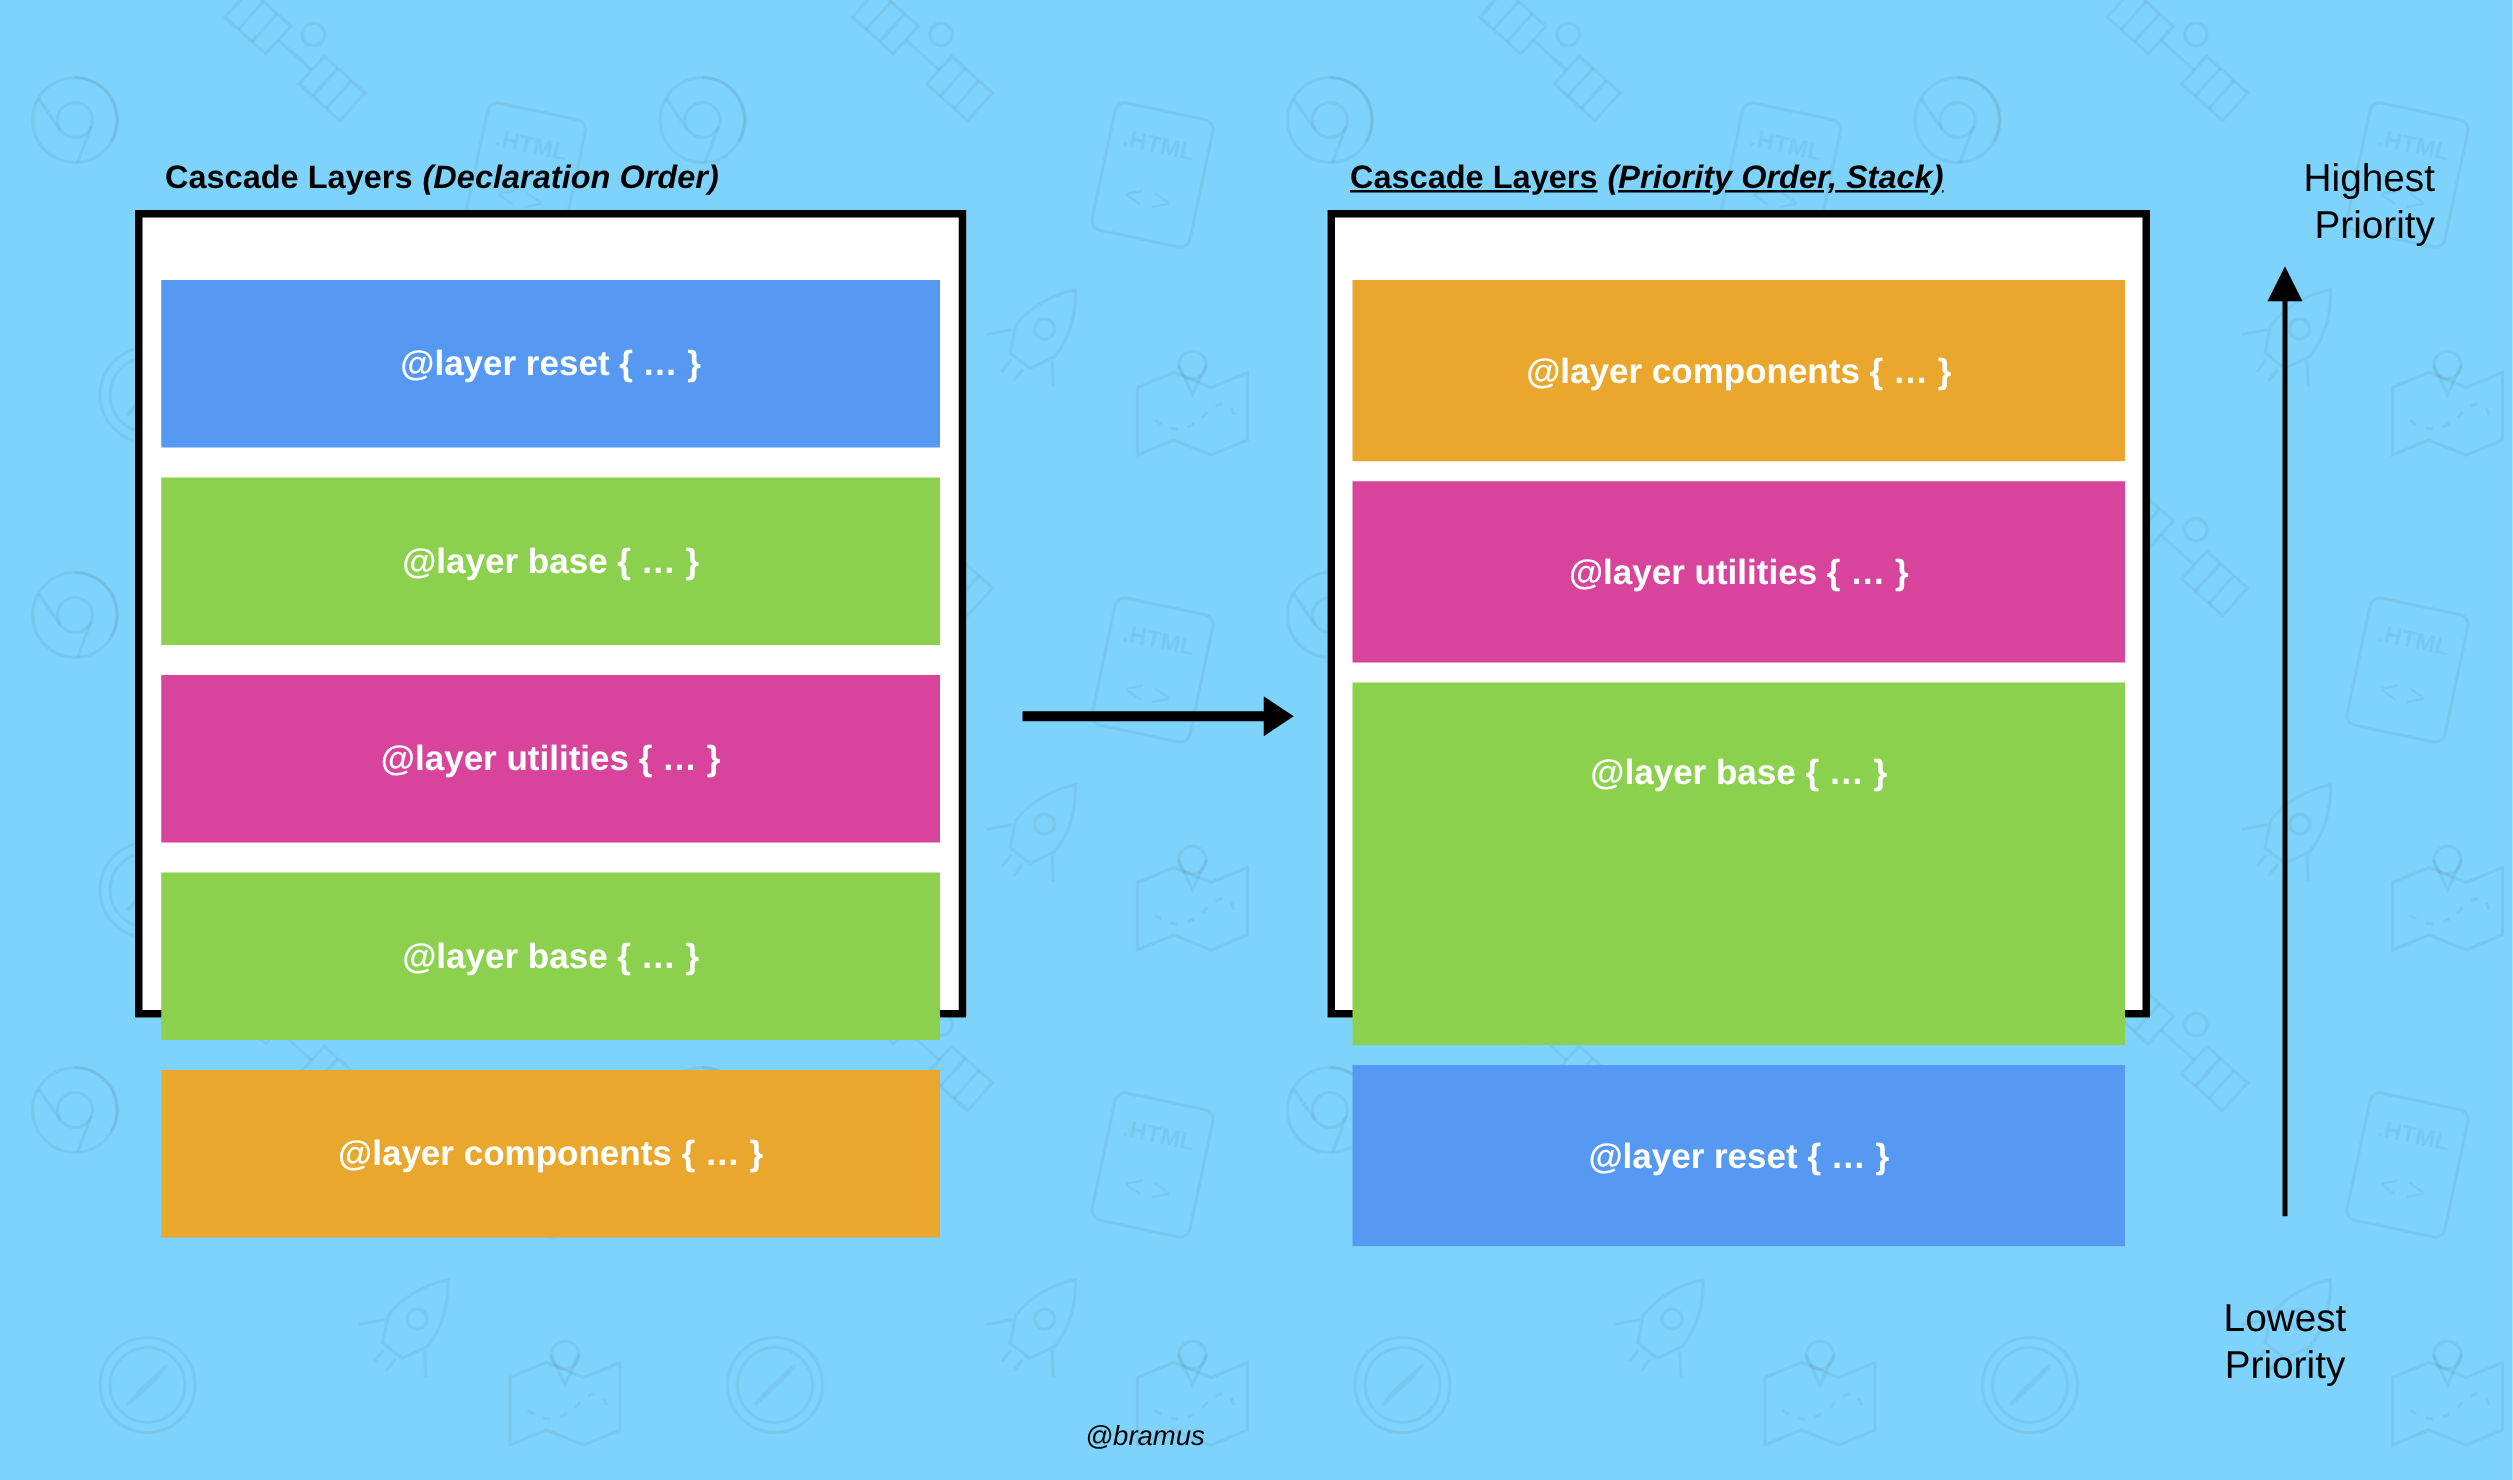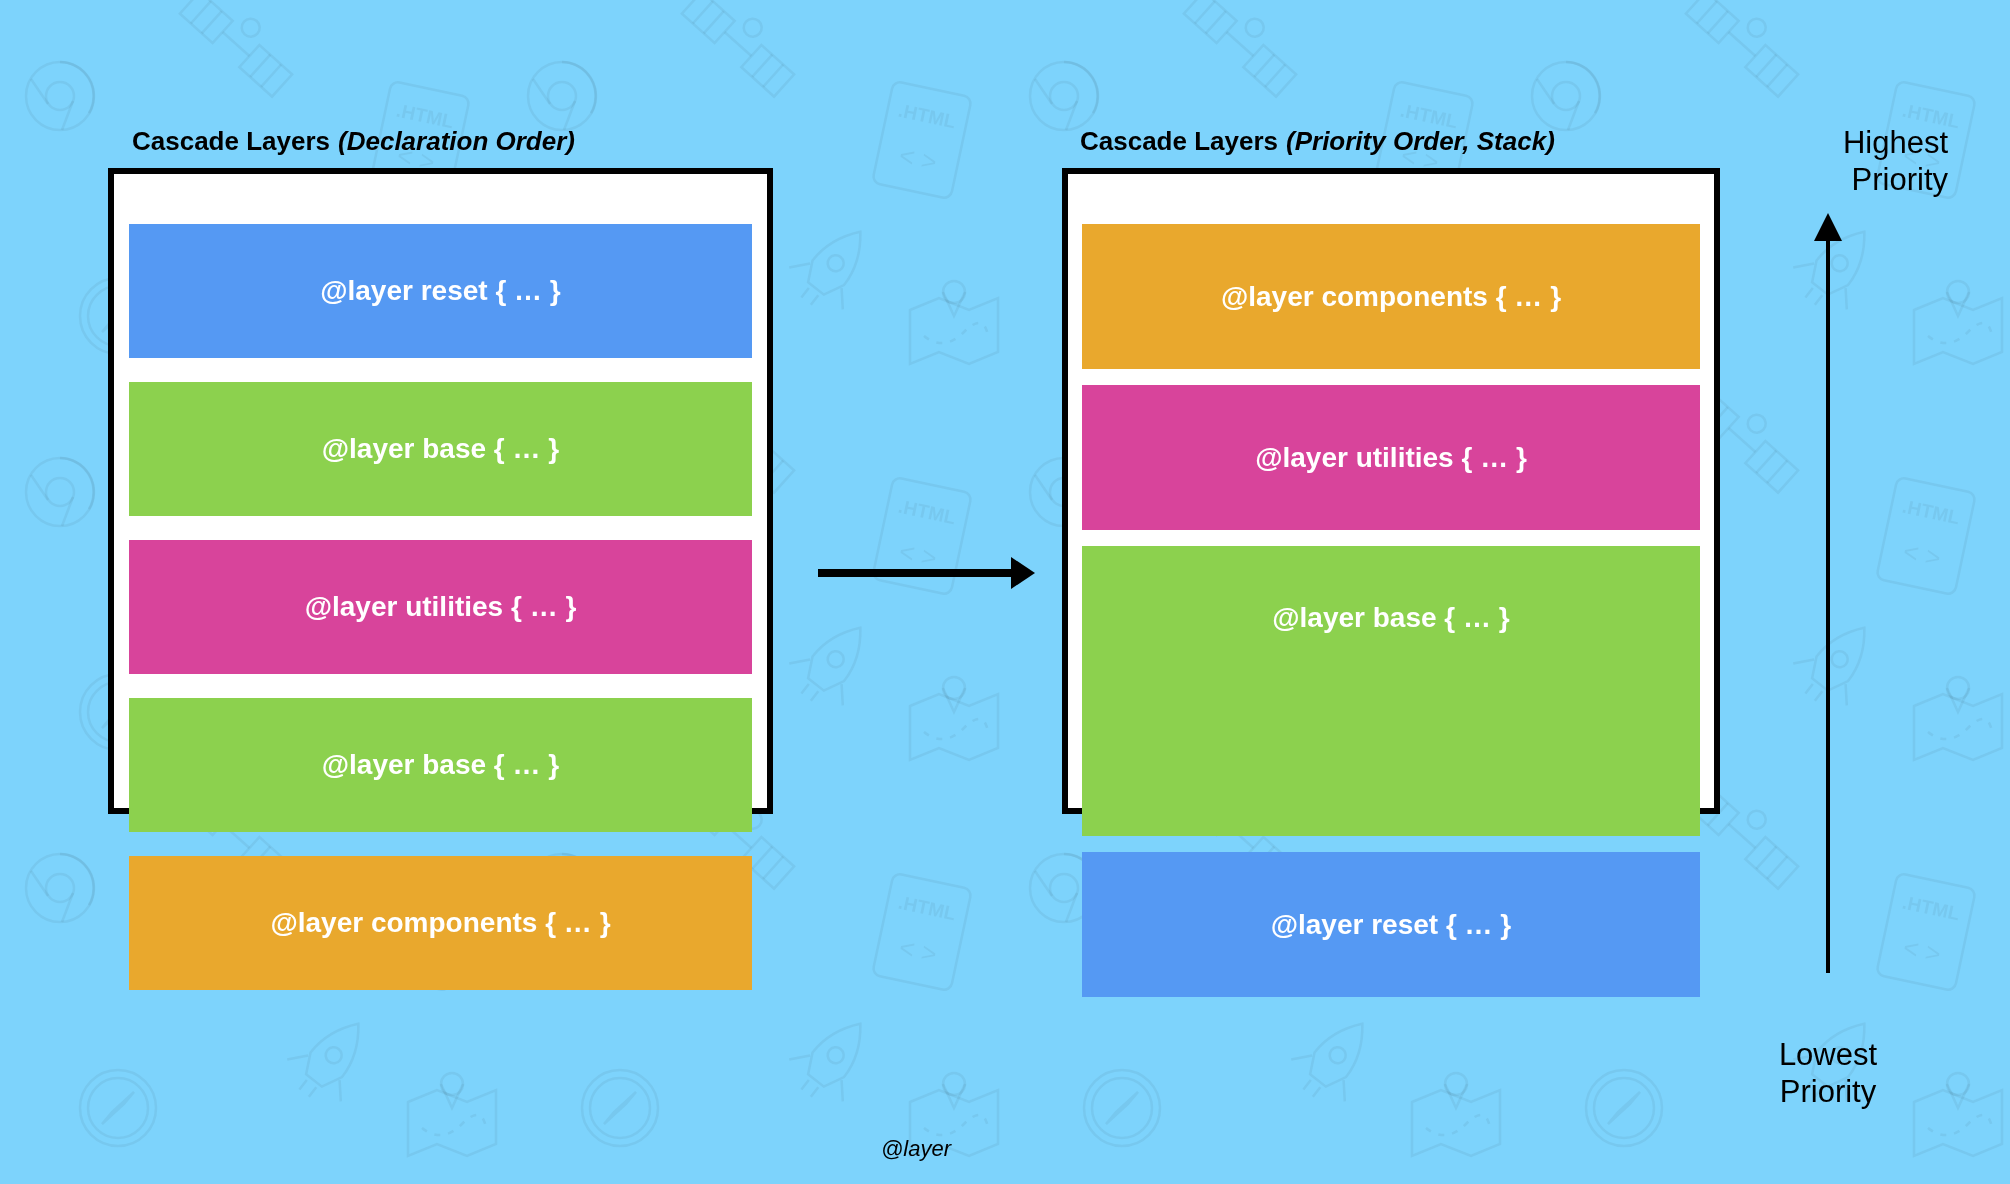--- a/index.html
+++ b/index.html
@@ -14,21 +14,21 @@
   }
   .watermark{position:absolute;inset:0;pointer-events:none;}
 
   
   .panel-title{
     position:absolute;top:126px;
     font-size:26px;font-weight:700;color:#000;white-space:nowrap;
   }
   .panel-title .qualifier{font-style:italic;margin-left:8px;}
   #left-title{left:132px;}
-  #right-title{left:1080px;}
+  #right-title{left:1080px;text-decoration:underline;}
 
   
   .layer-box{
     position:absolute;top:168px;height:646px;
     border:6px solid #000;background:#fff;
     box-sizing:border-box;
   }
   #left-box{left:108px;width:665px;padding:50px 15px 0;}
   #right-box{left:1062px;width:658px;padding:50px 14px 0;}
 
@@ -177,15 +177,15 @@
 
   <div class="priority-label" id="highest-priority">Highest
 Priority</div>
   <div class="axis-arrow">
     <div class="head"></div>
     <div class="shaft"></div>
   </div>
   <div class="priority-label" id="lowest-priority">Lowest
 Priority</div>
 
-  <div class="attribution">@layer</div>
+  <div class="attribution">@bramus</div>
 
 </div>
 
 </body></html>

